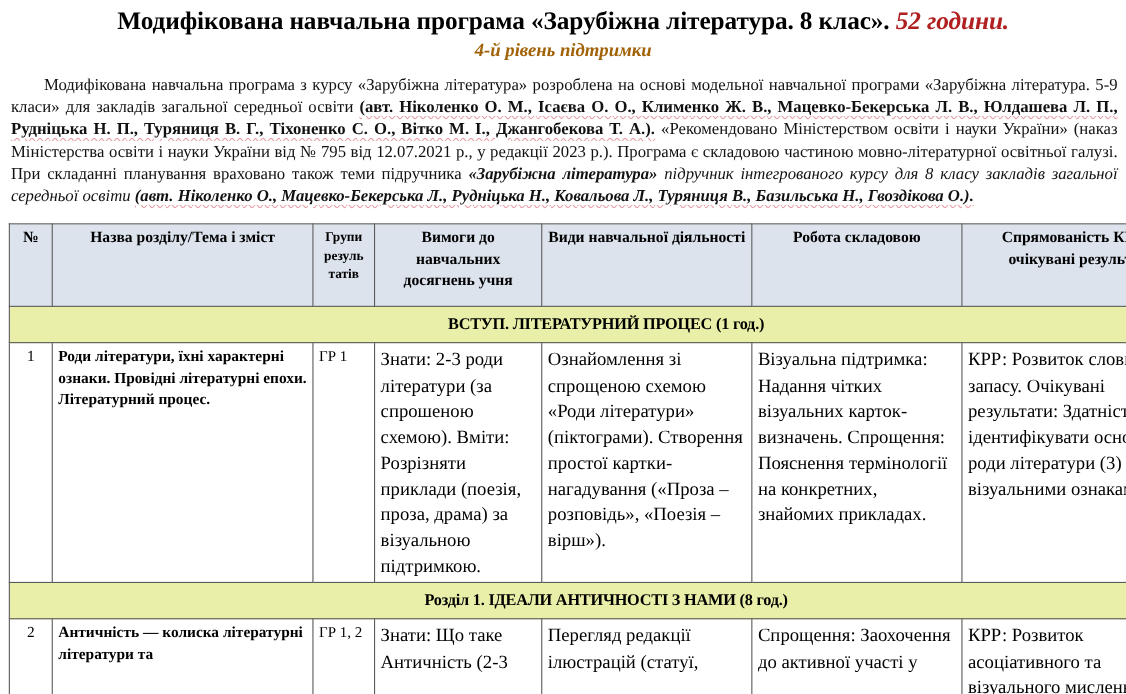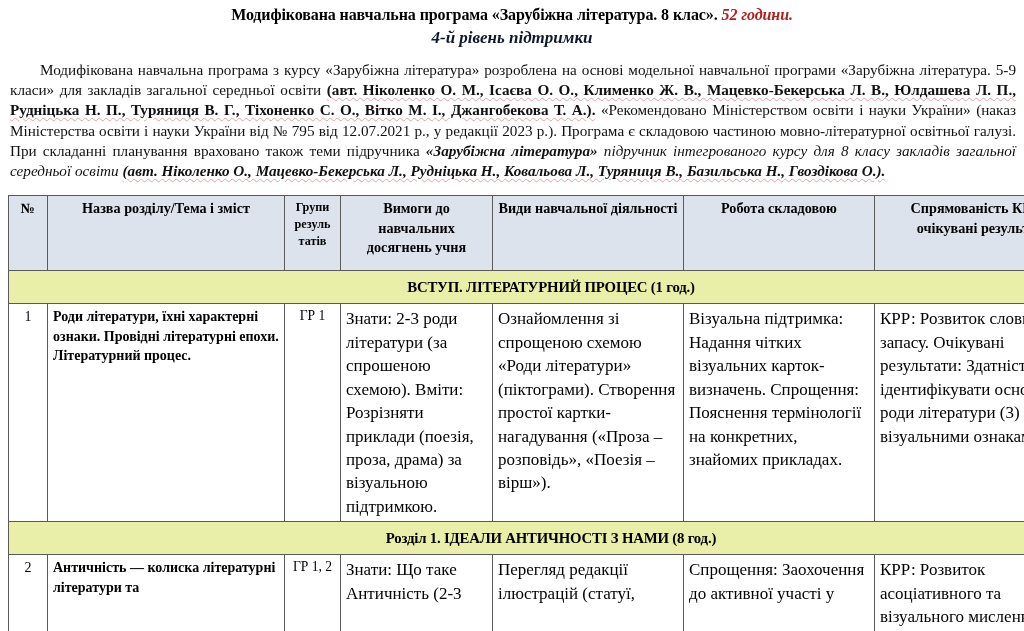--- a/index.html
+++ b/index.html
@@ -20,38 +20,38 @@
     width: 1024px;
     height: 631px;
     position: relative;
     box-sizing: border-box;
     padding: 0 8px;
   }
 
   
   .title-line {
     text-align: center;
-    font-size: 16px;
+    font-size: 23px;
     font-weight: bold;
     line-height: 1.15;
     margin: 6px 0 0 0;
     letter-spacing: -0.1px;
   }
   .title-main { color: #000; }
   .title-hours {
     color: #b02020;
     font-style: italic;
     font-weight: bold;
   }
   .subtitle {
     text-align: center;
     font-size: 17px;
     font-weight: bold;
     font-style: italic;
-    color: #0f172a;
+    color: #a16207;
     margin: 4px 0 0 0;
     line-height: 1.15;
   }
 
   
   .intro {
     margin: 12px 0 0 2px;
     font-size: 15.2px;
     line-height: 1.33;
     text-align: justify;
@@ -118,21 +118,21 @@
   td.cell-num {
     text-align: center;
     font-size: 14px;
     padding-top: 4px;
   }
   td.cell-topic {
     font-weight: bold;
     font-size: 14px;
   }
   td.cell-group {
-    text-align: center;
+    text-align: left;
     font-size: 13.6px;
     padding-top: 4px;
     font-family: Liberation Serif, serif;
   }
   td.cell-body {
     font-size: 17px;
   }
   tr.row-1 td { height: 182px; }
   tr.row-2 td { height: 54px; }
 </style>

